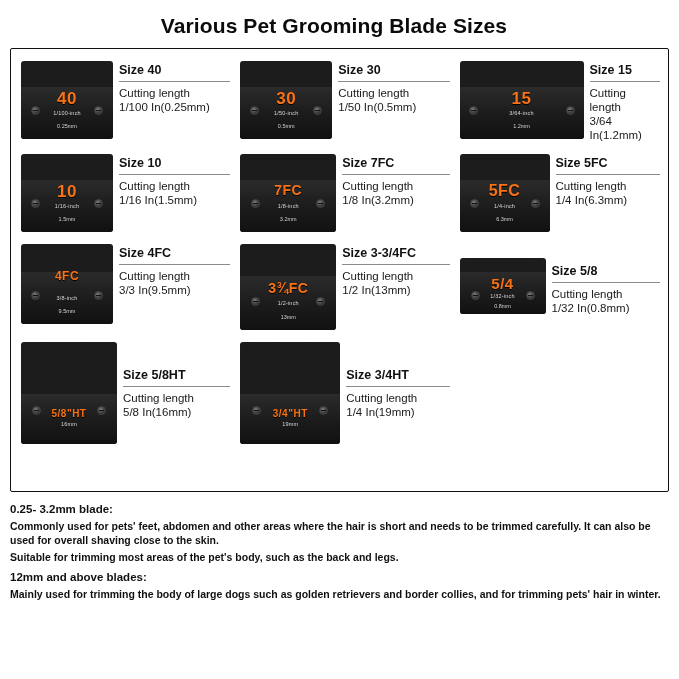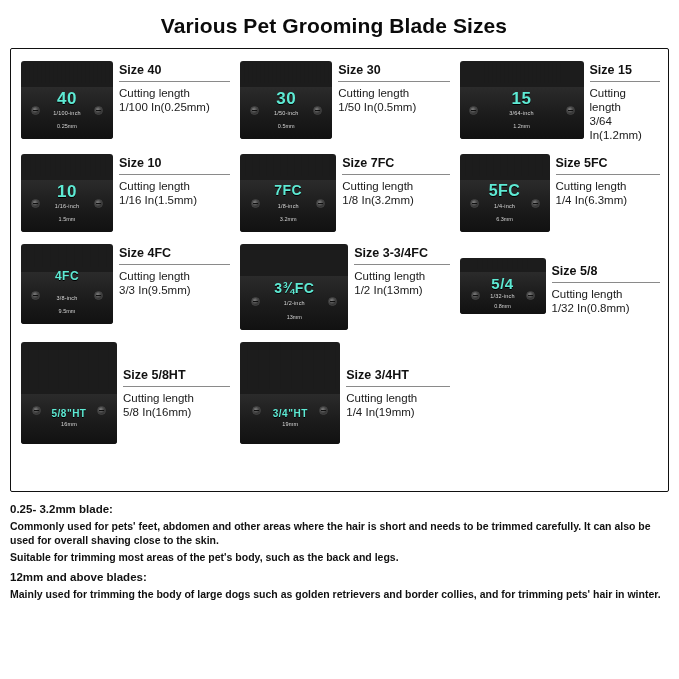--- a/index.html
+++ b/index.html
@@ -96,21 +96,21 @@
     left: 0;
     right: 0;
     bottom: 0;
     background: linear-gradient(180deg, #2b2b2b 0%, #1b1b1b 55%, #111 100%);
   }
   .lbl-big {
     position: absolute;
     left: 0;
     right: 0;
     text-align: center;
-    color: #5eead4;
+    color: #f97316;
     font-weight: bold;
     letter-spacing: 0.5px;
     text-shadow: 0 1px 0 #000;
   }
   .lbl-sm {
     position: absolute;
     left: 0;
     right: 0;
     text-align: center;
     color: #d8d8d8;
@@ -460,21 +460,21 @@
         <div class="info">
           <div class="sz">Size 4FC</div>
           <div class="hr"></div>
           <div class="cl">Cutting length</div>
           <div class="cl">3/3 In(9.5mm)</div>
         </div>
       </div>
 
       <div class="cell w2">
         <div class="blade-wrap">
-          <div class="blade" style="width:108px;height:86px;">
+          <div class="blade" style="width:96px;height:86px;">
             <svg class="teeth" width="96" height="42" viewBox="0 0 96 42">
               <rect x="0" y="24" width="96" height="18" fill="#1c1c1c"></rect>
               <g fill="#1c1c1c">
                 <rect x="3" y="1" width="3" height="26"></rect>
                   <rect x="12" y="1" width="3" height="26"></rect>
                 <rect x="21" y="1" width="3" height="26"></rect>
                   <rect x="30" y="1" width="3" height="26"></rect>
                 <rect x="39" y="1" width="3" height="26"></rect>
                   <rect x="48" y="1" width="3" height="26"></rect>
                 <rect x="57" y="1" width="3" height="26"></rect>

